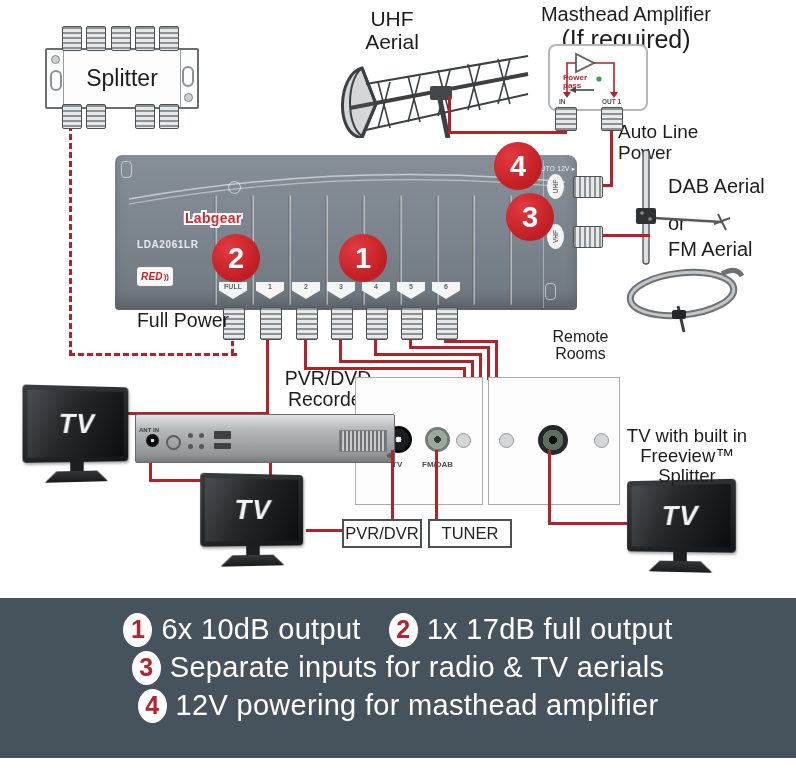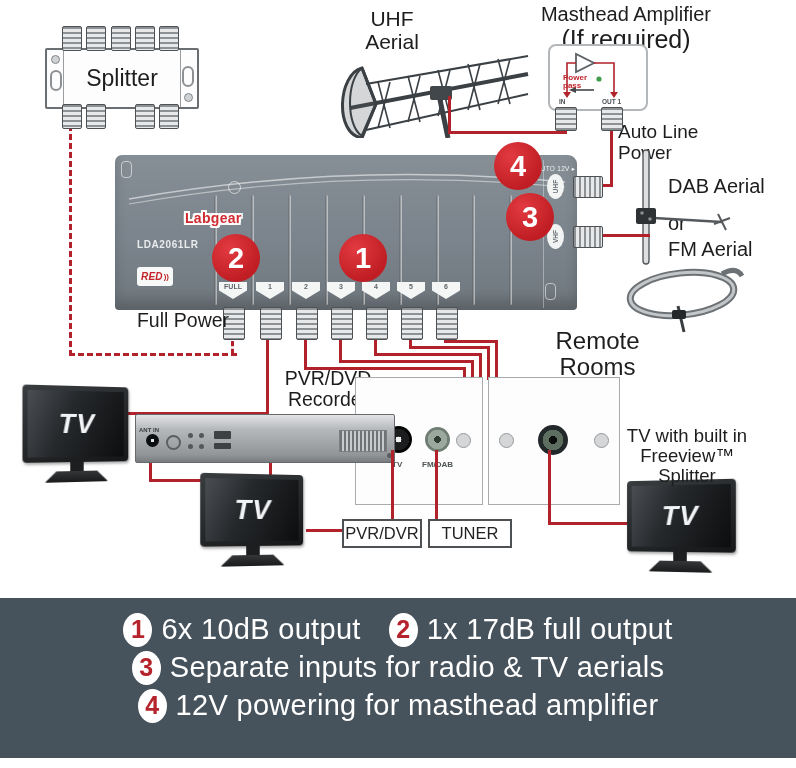--- a/index.html
+++ b/index.html
@@ -283,21 +283,21 @@
   <div class="w" style="left:444px;top:340px;width:54px;height:3px;"></div>
   <div class="w" style="left:495px;top:340px;width:3px;height:40px;"></div>
 
   <div class="lbl ctr" style="left:88px;top:310px;width:190px;font-size:19.5px;z-index:4;">
     <div>Full Power</div>
   </div>
   <div class="lbl ctr" style="left:268px;top:368px;width:120px;font-size:19.5px;">
     <div>PVR/DVD</div>
       <div>Recorder</div>
   </div>
-  <div class="lbl ctr" style="left:550px;top:328px;width:95px;font-size:24px;">
+  <div class="lbl ctr" style="left:533px;top:328px;width:95px;font-size:16px;">
     <div>Remote</div>
       <div>Rooms</div>
   </div>
   <div class="lbl ctr" style="left:612px;top:426px;width:150px;font-size:18.5px;z-index:6;">
     <div>TV with built in</div>
       <div>Freeview™</div>
       <div>Splitter</div>
   </div>
 
   <div class="plate" style="left:355px;width:126px;">

